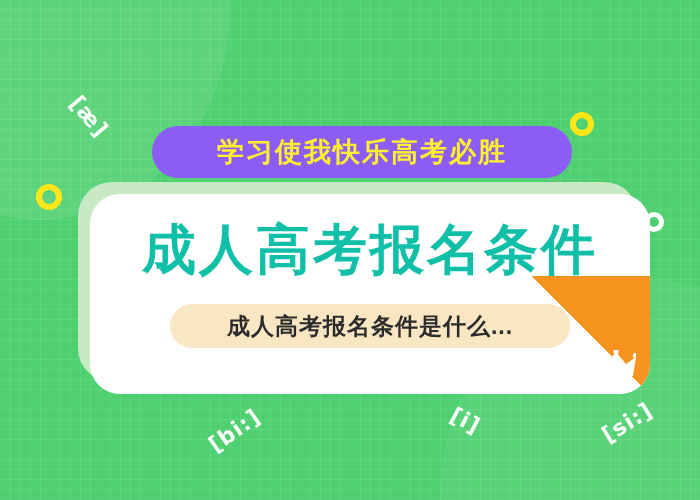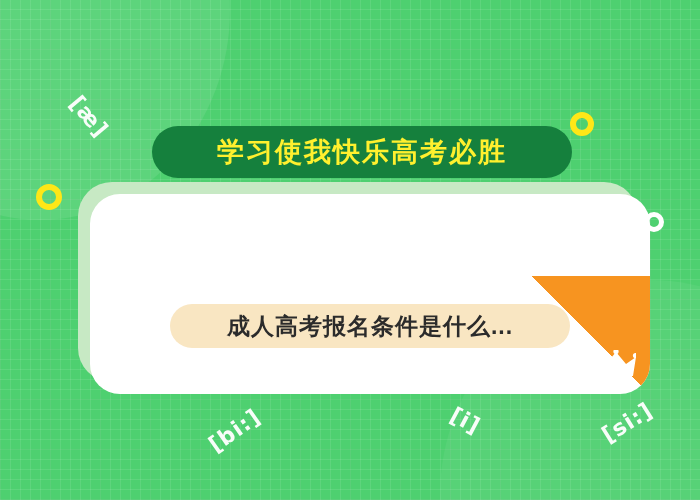--- a/index.html
+++ b/index.html
@@ -63,21 +63,21 @@
   #phonetic-ae{ left:66px; top:104px; font-size:22px; transform:rotate(50deg); }
   #phonetic-bi{ left:206px; top:418px; font-size:22px; transform:rotate(-35deg); }
   #phonetic-i { left:450px; top:408px; font-size:22px; transform:rotate(28deg); }
   #phonetic-si{ left:600px; top:410px; font-size:22px; transform:rotate(-32deg); }
 
   
   #banner-pill{
     position:absolute;
     left:152px; top:126px;
     width:420px; height:52px;
-    background:#15803d;
+    background:#8b5cf6;
     border-radius:26px;
     display:flex; align-items:center; justify-content:center;
     z-index:4;
   }
   #banner-text{
     color:#FFF02E;
     font-size:27px;
     font-weight:700;
     letter-spacing:2px;
     line-height:1;
@@ -170,19 +170,20 @@
   <div id="main-card">
     <div id="corner-orange"></div>
 
     <svg id="crown-icon" viewBox="0 0 40 30">
       <path d="M3 26 L0 7 L10 14 L20 2 L30 14 L40 7 L37 26 Z" fill="#FFFFFF"></path>
       <circle cx="0.5" cy="5.5" r="2.6" fill="#FFFFFF"></circle>
       <circle cx="39.5" cy="5.5" r="2.6" fill="#FFFFFF"></circle>
       <circle cx="20" cy="1.5" r="2.6" fill="#FFFFFF"></circle>
     </svg>
 
+    <div id="card-title">成人高考报名条件</div>
 
     <div id="subtitle-pill">
       <span id="subtitle-text">成人高考报名条件是什么...</span>
     </div>
   </div>
 
 </div>
 
 </body></html>

